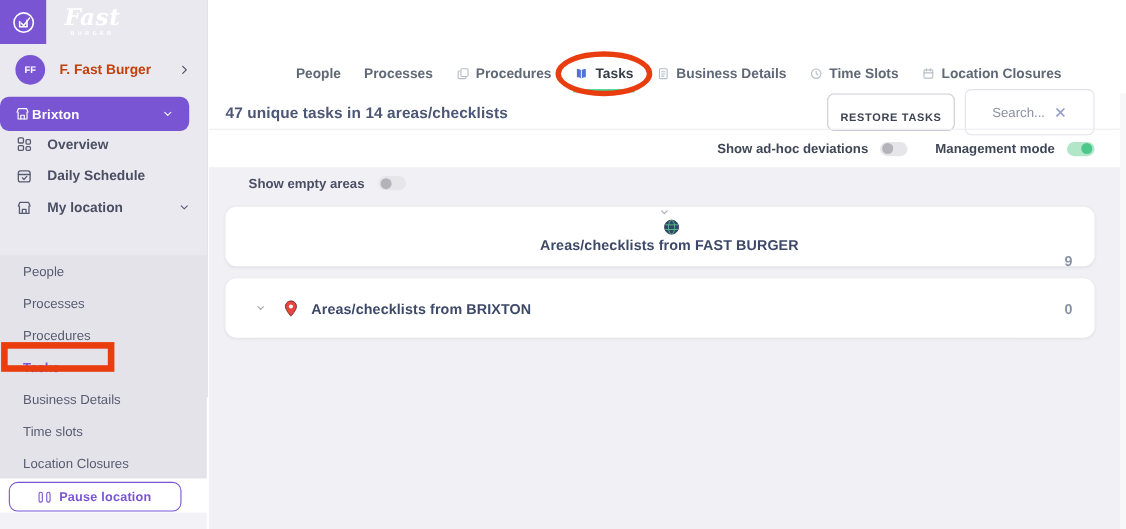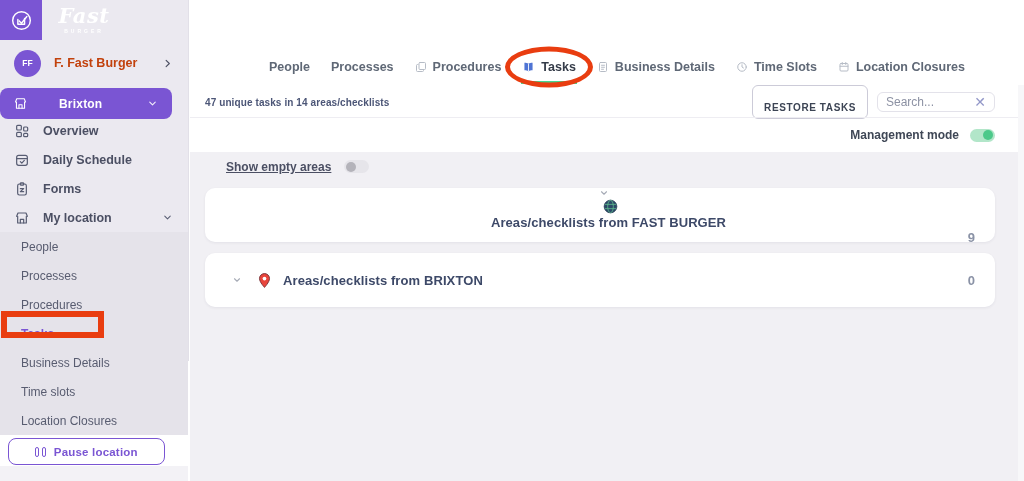--- a/index.html
+++ b/index.html
@@ -40,21 +40,21 @@
   }
   .account-name { margin-left: 13px; font-size: 12.5px; font-weight: 600; color: #c2410c; }
   .account-chev { margin-left: auto; color: #4b4f63; }
 
   .location-btn {
     position: absolute; top: 88px; left: 0; width: 172px; height: 31px;
     background: #7a55d3; border-radius: 8px; color: #ffffff;
     display: flex; align-items: center; padding: 0 14px 0 13px;
     font-size: 12px; font-weight: 600; cursor: pointer; border: none;
   }
-  .location-label { margin-left: 31px; letter-spacing: 0.2px; }
+  .location-label { margin-left: 1px; letter-spacing: 0.2px; }
   .location-chev { margin-left: auto; opacity: 0.9; }
 
   .nav { position: absolute; top: 116px; left: 0; width: 189px; }
   .nav-item {
     height: 29px; display: flex; align-items: center; padding: 0 16px 0 14px;
     font-size: 12.5px; font-weight: 600; color: #4b4f63; cursor: pointer;
   }
   .nav-icon { width: 17px; color: #575c72; margin-right: 12px; display: flex; }
   .nav-chev { margin-left: auto; color: #575c72; }
 
@@ -105,30 +105,30 @@
     position: absolute; left: 1px; top: -8px;
     width: 103px; height: 27px;
     border: 6px solid #e93d10;
     pointer-events: none; z-index: 20;
   }
 
   .heading-row {
     position: absolute; top: 88px; left: 15px; right: 29px; height: 28px;
     display: flex; align-items: center;
   }
-  .page-heading { font-size: 10px; font-weight: 700; color: #4c5677; letter-spacing: 0.1px; }
+  .page-heading { font-size: 14px; font-weight: 700; color: #4c5677; letter-spacing: 0.1px; }
   .heading-actions { margin-left: auto; display: flex; align-items: center; gap: 9px; }
   .restore-btn {
     height: 24px; padding: 16px 11px; background: #fff; border: 1px solid #cccbd8;
     border-radius: 6px; font-family: inherit; font-size: 10px; font-weight: 700;
     letter-spacing: 0.6px; color: #3c4454; cursor: pointer;
   }
   .search-wrap {
-    width: 118px; height: 20px; border: 1px solid #e3e2ea; border-radius: 6px;
-    display: flex; align-items: center; padding: 0 8px; background: #fff; justify-content: space-between;
+    width: 118px; height: 42px; border: 1px solid #e3e2ea; border-radius: 6px;
+    display: flex; align-items: center; padding: 0 24px; background: #fff; justify-content: space-between;
   }
   .search-wrap input {
     border: none; outline: none; width: 100%; font-family: inherit;
     font-size: 12px; color: #4b4f63; background: transparent;
   }
   .search-wrap input::placeholder { color: #8c91a3; }
   .search-clear { color: #9297c8; font-size: 14px; line-height: 1; cursor: pointer; margin-left: 4px; }
 
   .main-divider { position: absolute; top: 117px; left: 0; width: 100%; border-top: 1px solid #eeedf2; }
 
@@ -141,21 +141,21 @@
 
   .toggle { width: 25px; height: 13px; border-radius: 7px; background: #e6e5ea; position: relative; flex: 0 0 auto; }
   .toggle .knob {
     position: absolute; top: 1.5px; left: 2px; width: 10px; height: 10px;
     border-radius: 50%; background: #b4b3ba;
   }
   .toggle.on { background: #b2e6c9; }
   .toggle.on .knob { left: 13px; background: #4cc98a; }
 
   .content { position: absolute; top: 152px; left: 0; width: 100%; height: 329px; background: #f1f0f4; }
-  .empty-areas-row { position: absolute; top: 8px; left: 36px; display: flex; gap: 13px; text-decoration: underline; }
+  .empty-areas-row { position: absolute; top: 8px; left: 36px; display: flex; gap: 13px; }
   .empty-areas-row .toggle-label { color: #4b4f63; }
 
   .card {
     position: absolute; left: 15px; right: 29px; height: 54px;
     background: #ffffff; border-radius: 10px;
     box-shadow: 0 1px 3px rgba(40, 40, 70, 0.07);
     display: flex; align-items: center; padding: 0 20px 0 27px; cursor: pointer;
   }
   .card-1 { top: 36px; flex-direction: column; }
   .card-2 { top: 101px; }
@@ -230,30 +230,20 @@
           <rect x="4" y="5" width="16" height="15" rx="3"></rect>
             <path d="M4 10h16"></path>
             <path d="M9.5 14.5l2.2 2.2 3.8-4.2"></path>
         </svg>
       </span>
       <span>Daily Schedule</span>
     </div>
     <div class="nav-item">
       <span class="nav-icon">
         <svg width="16" height="16" viewBox="0 0 24 24" fill="none" stroke="currentColor" stroke-width="1.8" stroke-linecap="round" stroke-linejoin="round">
-          <rect x="5.5" y="4.5" width="13" height="16.5" rx="2.5"></rect>
-            <rect x="9.5" y="2.8" width="5" height="3.6" rx="1.2"></rect>
-          <path d="M9.5 11.5h5l-5 4.5h5"></path>
-        </svg>
-      </span>
-      <span>Forms</span>
-    </div>
-    <div class="nav-item">
-      <span class="nav-icon">
-        <svg width="16" height="16" viewBox="0 0 24 24" fill="none" stroke="currentColor" stroke-width="1.8" stroke-linecap="round" stroke-linejoin="round">
           <path d="M4 9.5L6 4.5h12l2 5"></path>
             <path d="M5.5 9.5V19.5h13V9.5"></path>
             <path d="M9.5 19.5v-5.5h5v5.5"></path>
         </svg>
       </span>
       <span>My location</span>
       <span class="nav-chev">
         <svg width="11" height="11" viewBox="0 0 24 24" fill="none" stroke="currentColor" stroke-width="2.2" stroke-linecap="round" stroke-linejoin="round">
             <path d="M6 9l6 6 6-6"></path>
           </svg>
@@ -362,20 +352,26 @@
         <input type="text" placeholder="Search..." style="">
         <span class="search-clear">✕</span>
       </div>
     </div>
   </div>
 
   <div class="main-divider"></div>
 
   <div class="toggles-row">
     <div class="toggle-group">
+      <span class="toggle-label">Show ad-hoc deviations</span>
+      <span class="toggle">
+          <span class="knob"></span>
+        </span>
+    </div>
+    <div class="toggle-group">
       <span class="toggle-label">Management mode</span>
       <span class="toggle on">
           <span class="knob"></span>
         </span>
     </div>
   </div>
 
   <div class="content">
 
     <div class="empty-areas-row">

